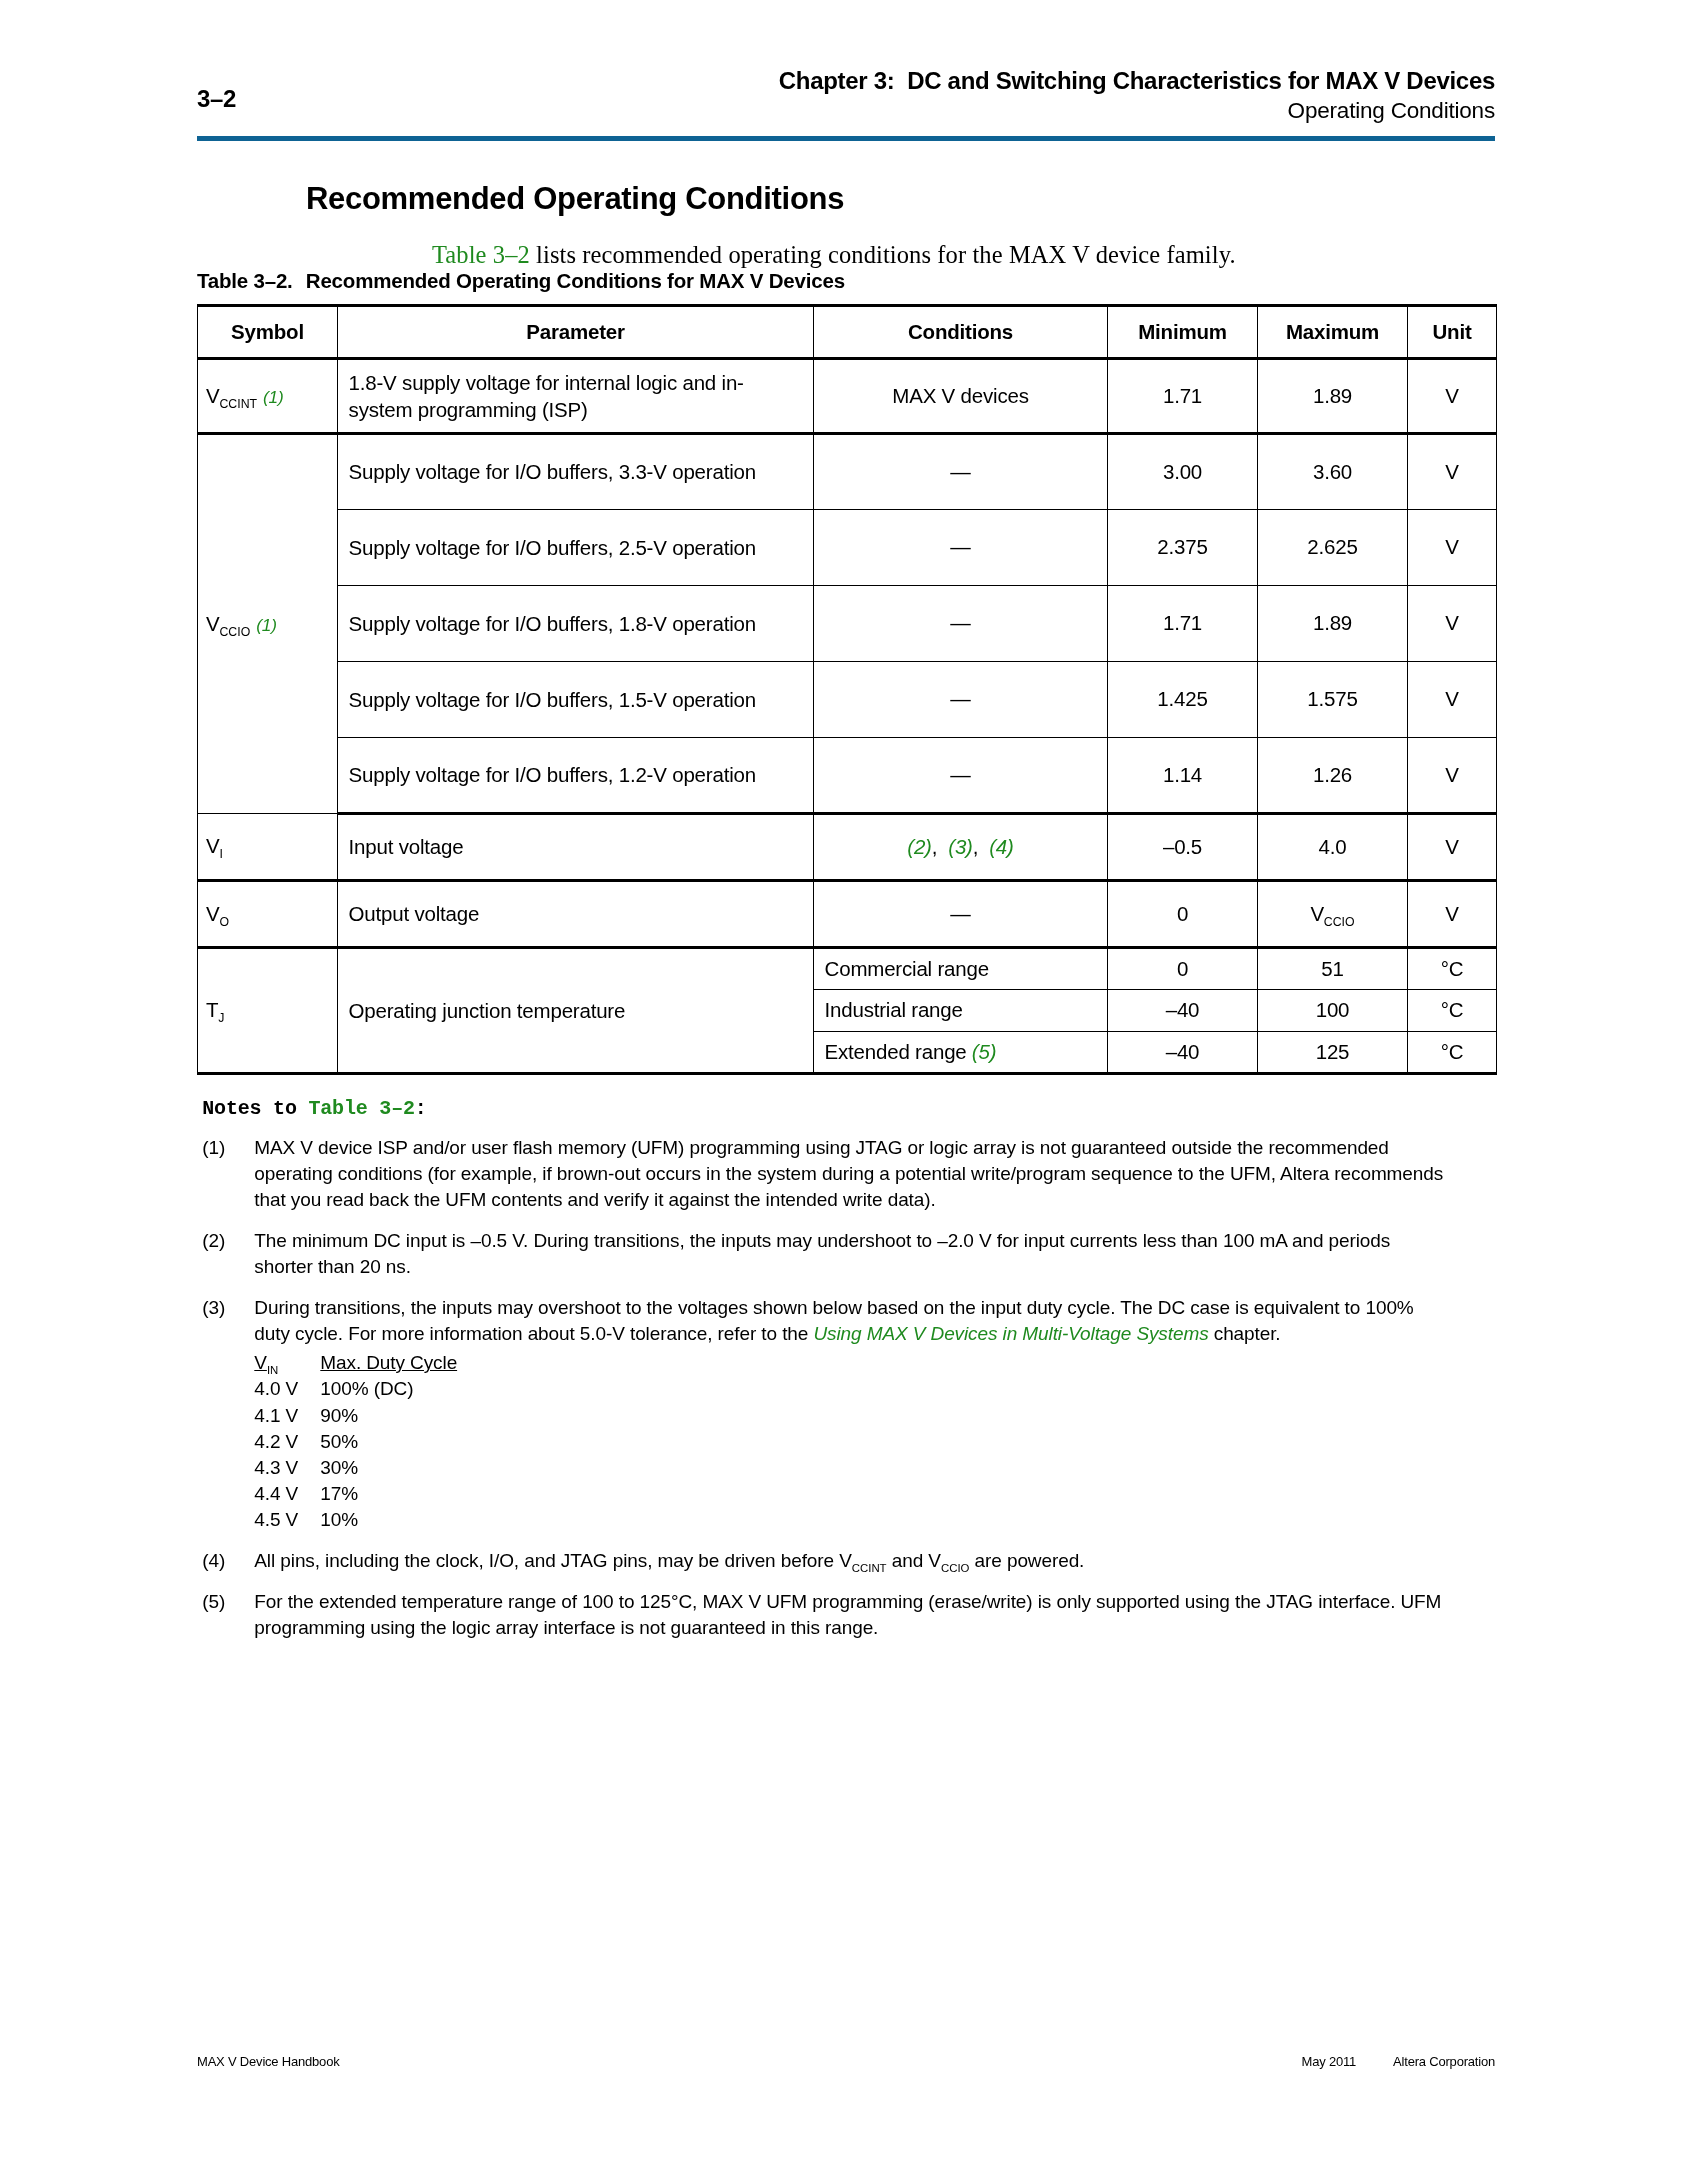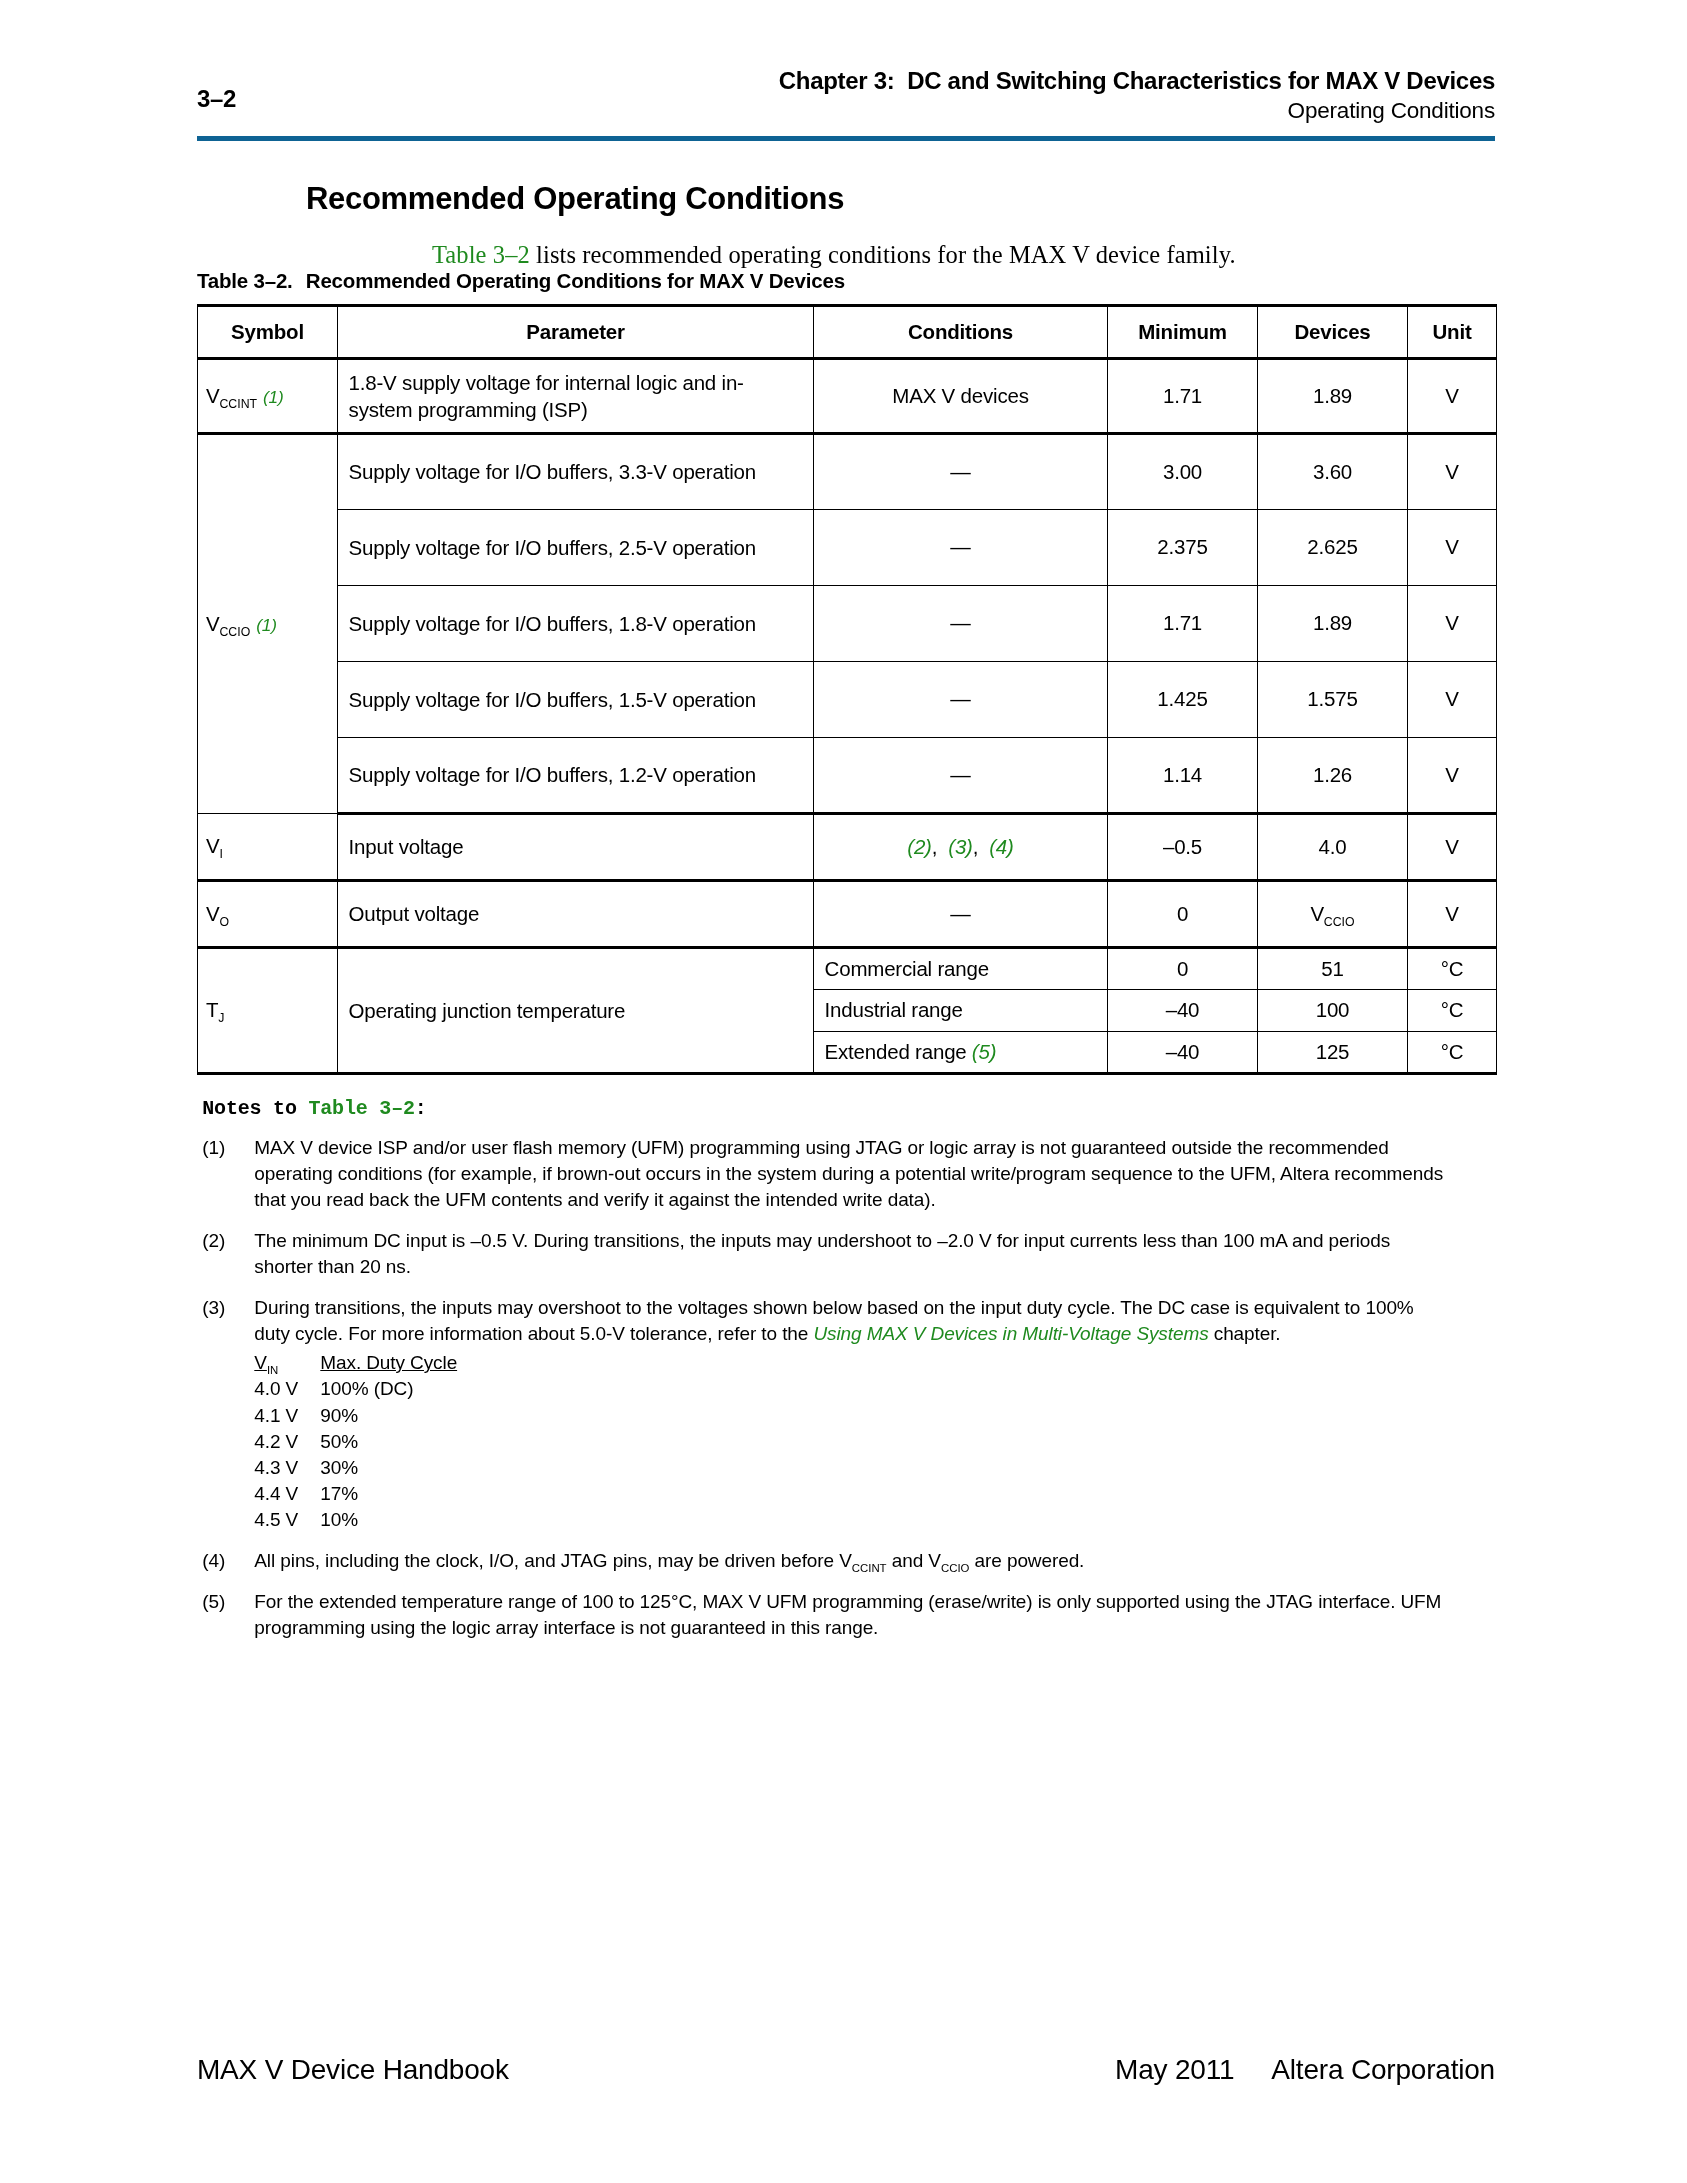--- a/index.html
+++ b/index.html
@@ -55,21 +55,21 @@
   .note-body { flex:1; padding-right:46px; }
   .duty { margin-top:2.6px; }
   .duty-row { display:flex; }
   .duty-c1 { flex:0 0 66px; }
   .u { text-decoration:underline; }
 
   
   .footer {
     position:absolute; left:197px; right:192px; top:2054px;
     display:flex; justify-content:space-between;
-    font-size:28px; letter-spacing:-0.2px;
+    font-size:13px; letter-spacing:-0.2px;
   }
   .footer-right .sep-gap { margin-left:37px; }
 </style>
 </head>
 <body>
 
 <div class="content">
 
   <div class="header-row">
     <div class="pagenum">3–2</div>
@@ -95,21 +95,21 @@
       <col style="width:150px">
         <col style="width:150px">
         <col style="width:89px">
     </colgroup>
     <thead>
       <tr class="h-head">
         <th>Symbol</th>
         <th>Parameter</th>
         <th>Conditions</th>
         <th>Minimum</th>
-        <th>Devices</th>
+        <th>Maximum</th>
         <th>Unit</th>
       </tr>
     </thead>
     <tbody>
 
       <tr class="h-big tb">
         <td class="sym"><span>V</span><sub>CCINT</sub><span class="note-ref">(1)</span></td>
         <td class="param">1.8-V supply voltage for internal logic and in-system programming (ISP)</td>
         <td class="cond-c">MAX V devices</td>
         <td class="num">1.71</td>

